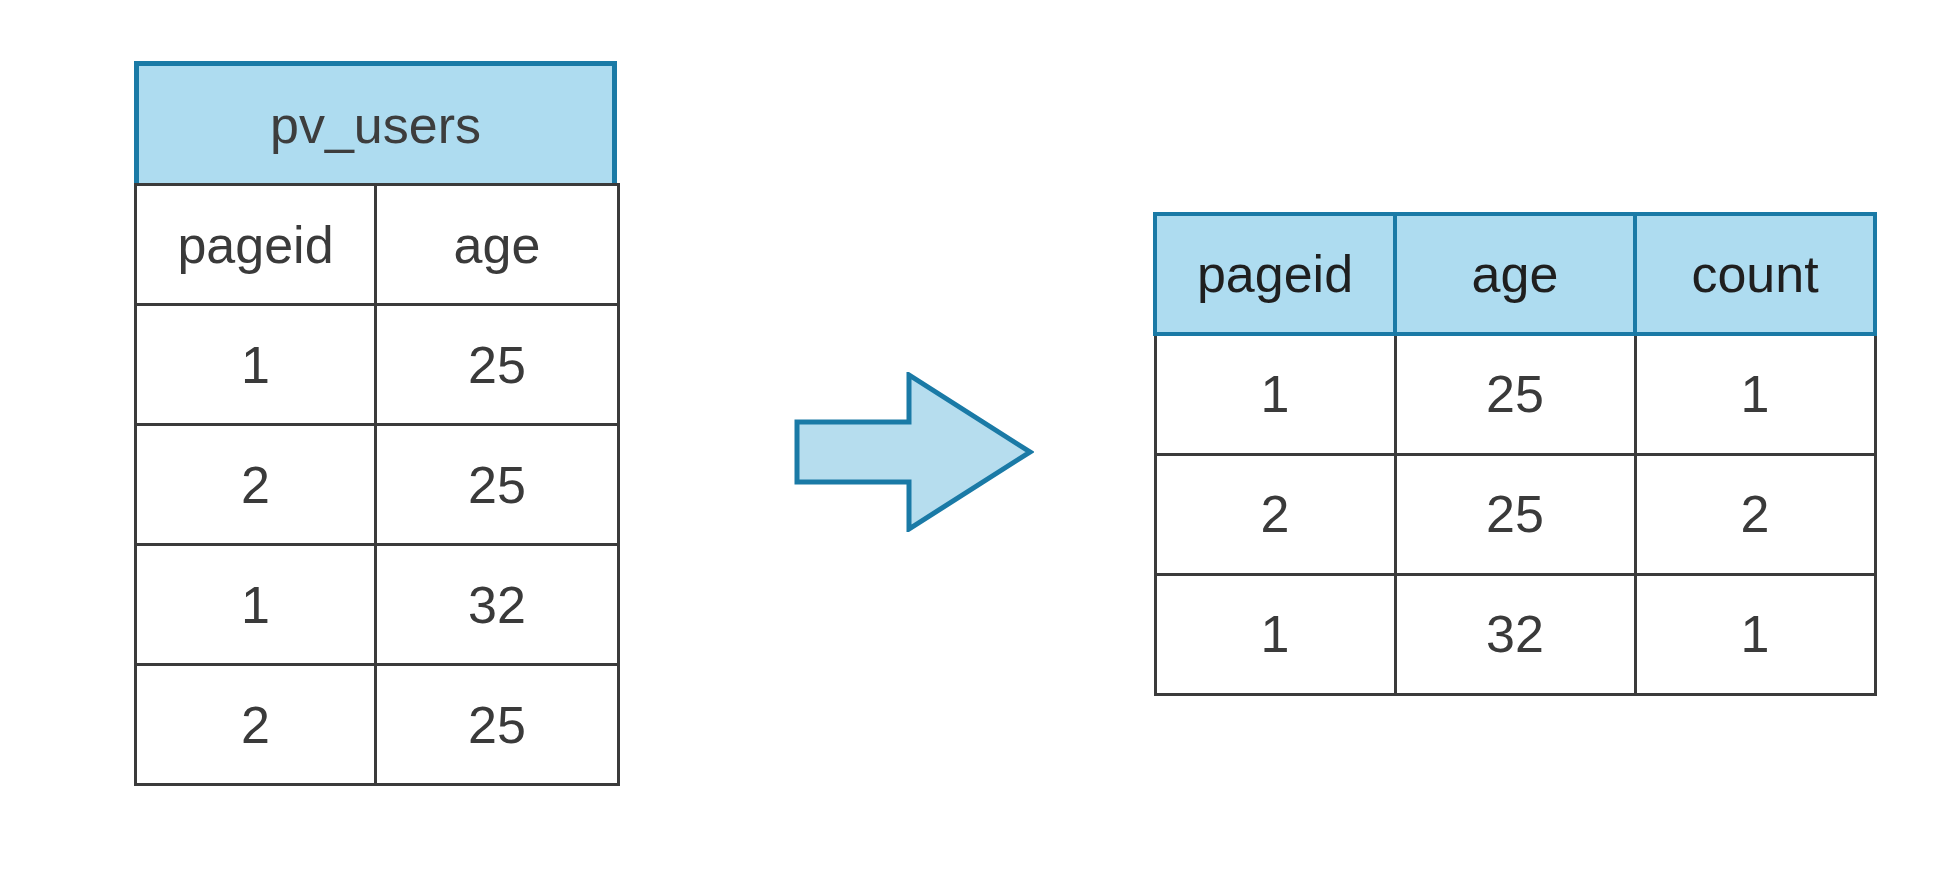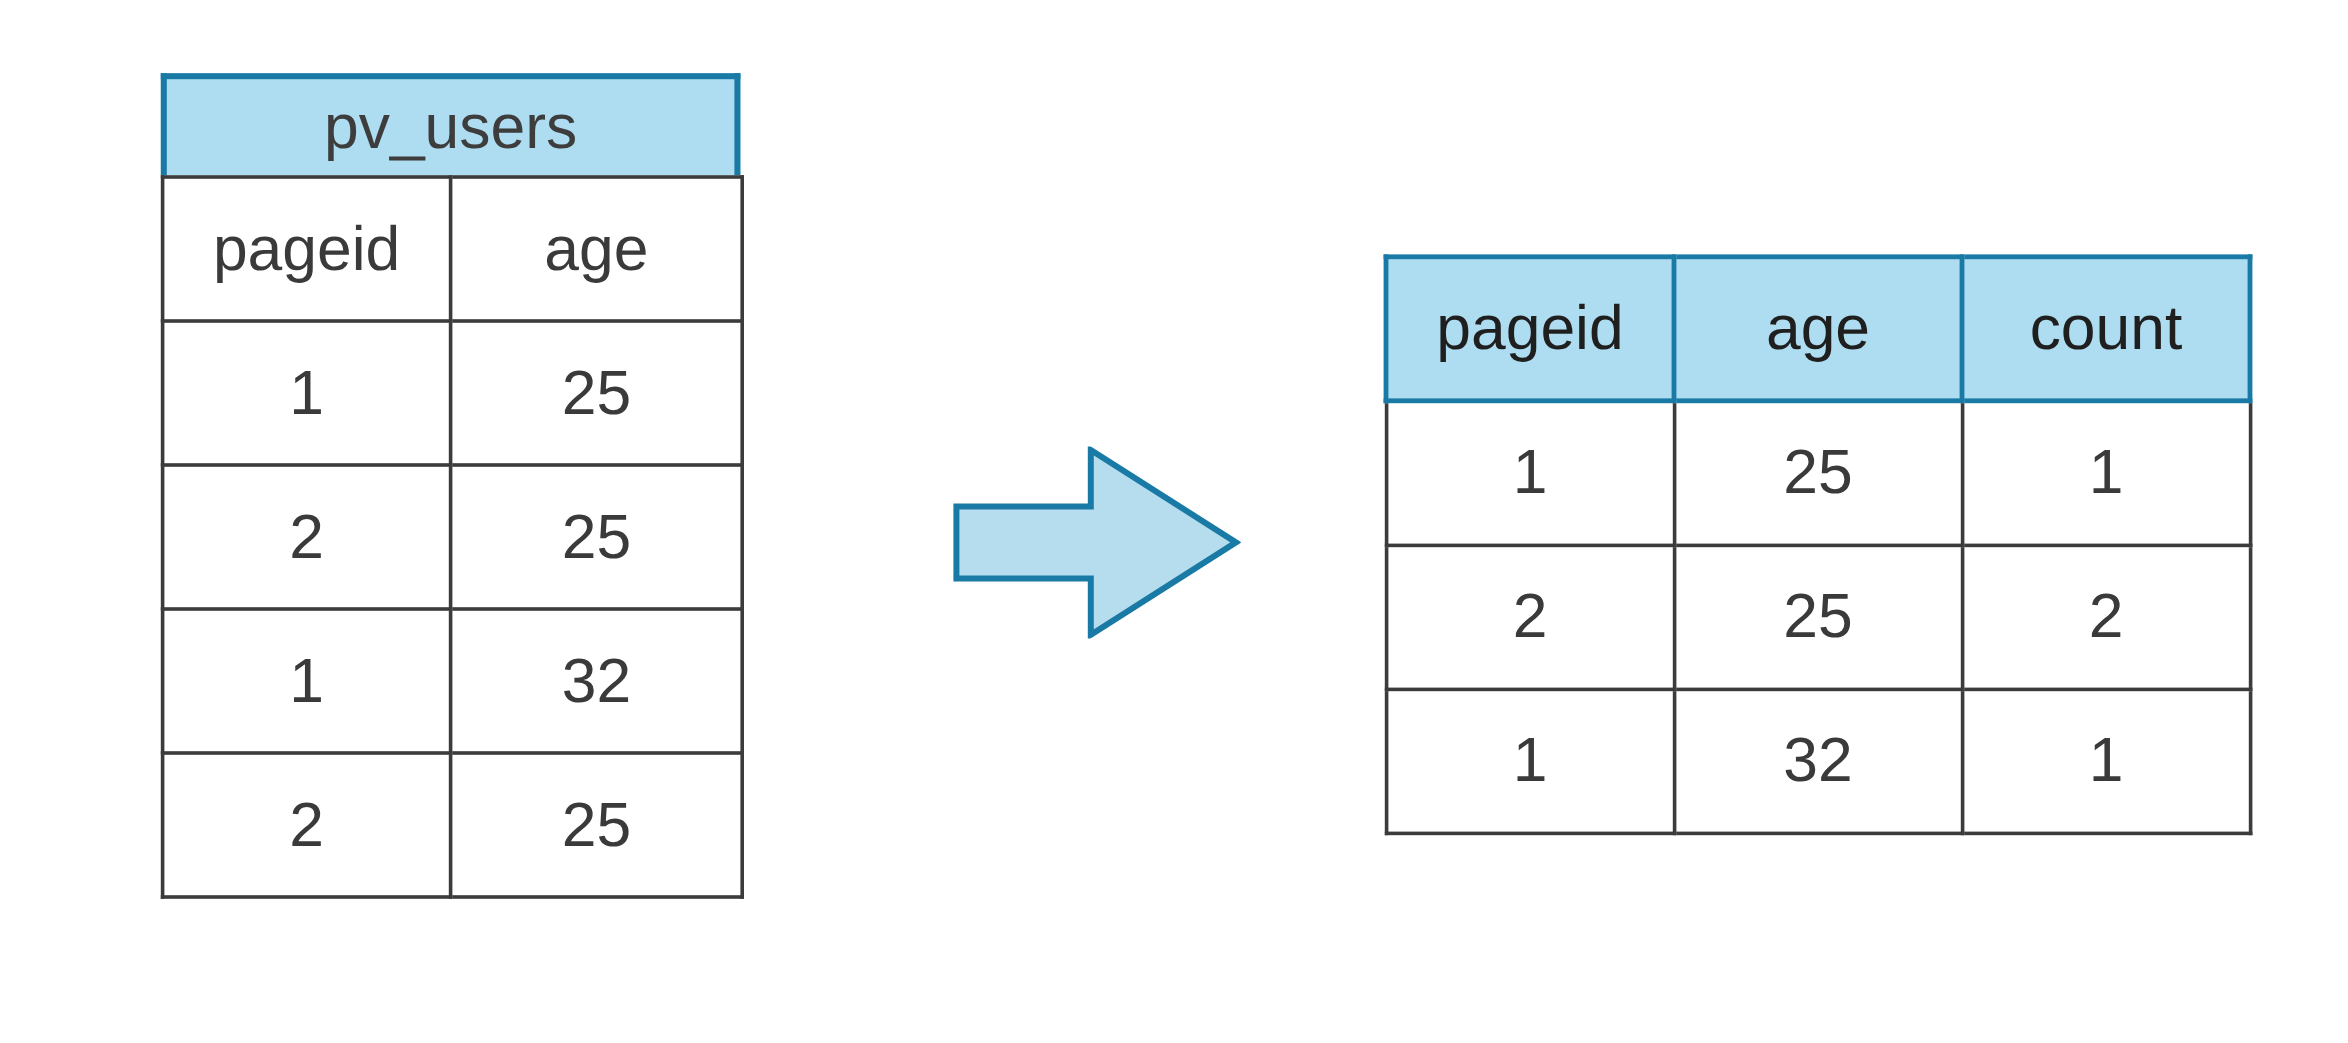--- a/index.html
+++ b/index.html
@@ -18,21 +18,21 @@
 
   
   .ltable-wrap {
     position: absolute;
     left: 134px;
     top: 61px;
     width: 483px;
   }
   .ltable-title {
     box-sizing: border-box;
-    height: 85px;
+    height: 122px;
     background: #aedcf0;
     border: 5px solid #1a7aa6;
     border-bottom: none;
     display: flex;
     align-items: center;
     justify-content: center;
     font-size: 52px;
     color: #3d3d3d;
   }
   table.diagram-table {

